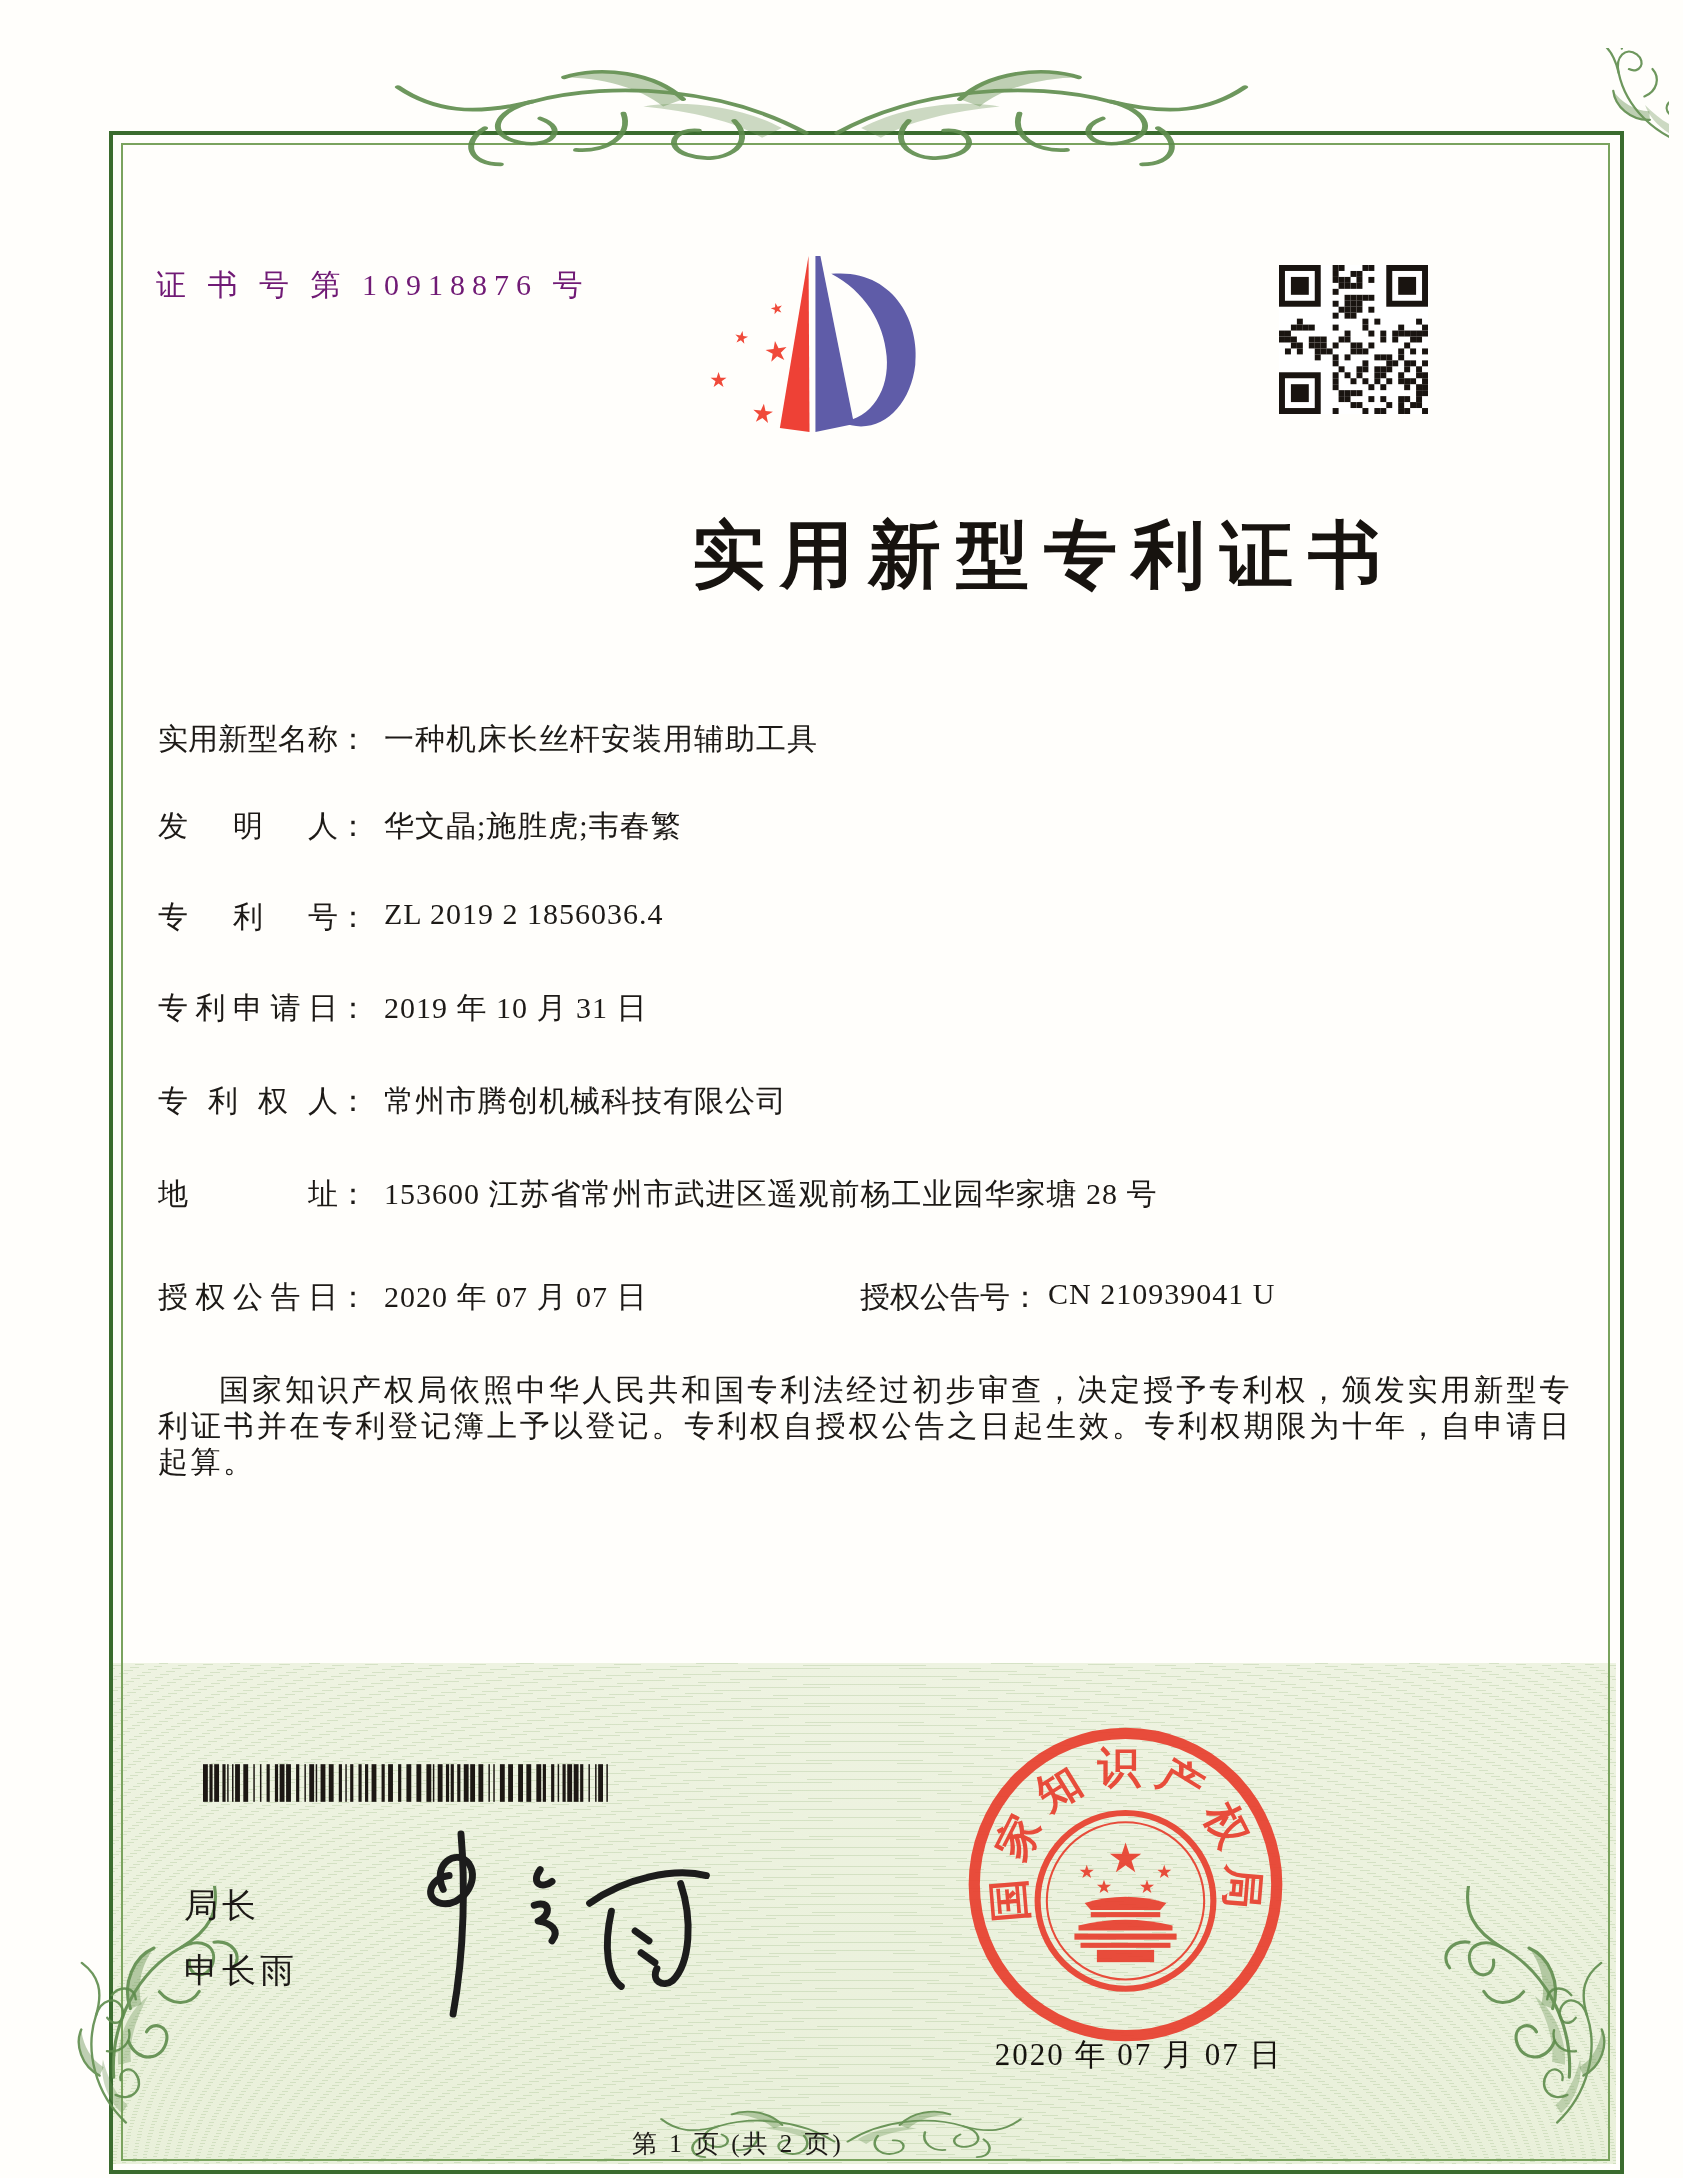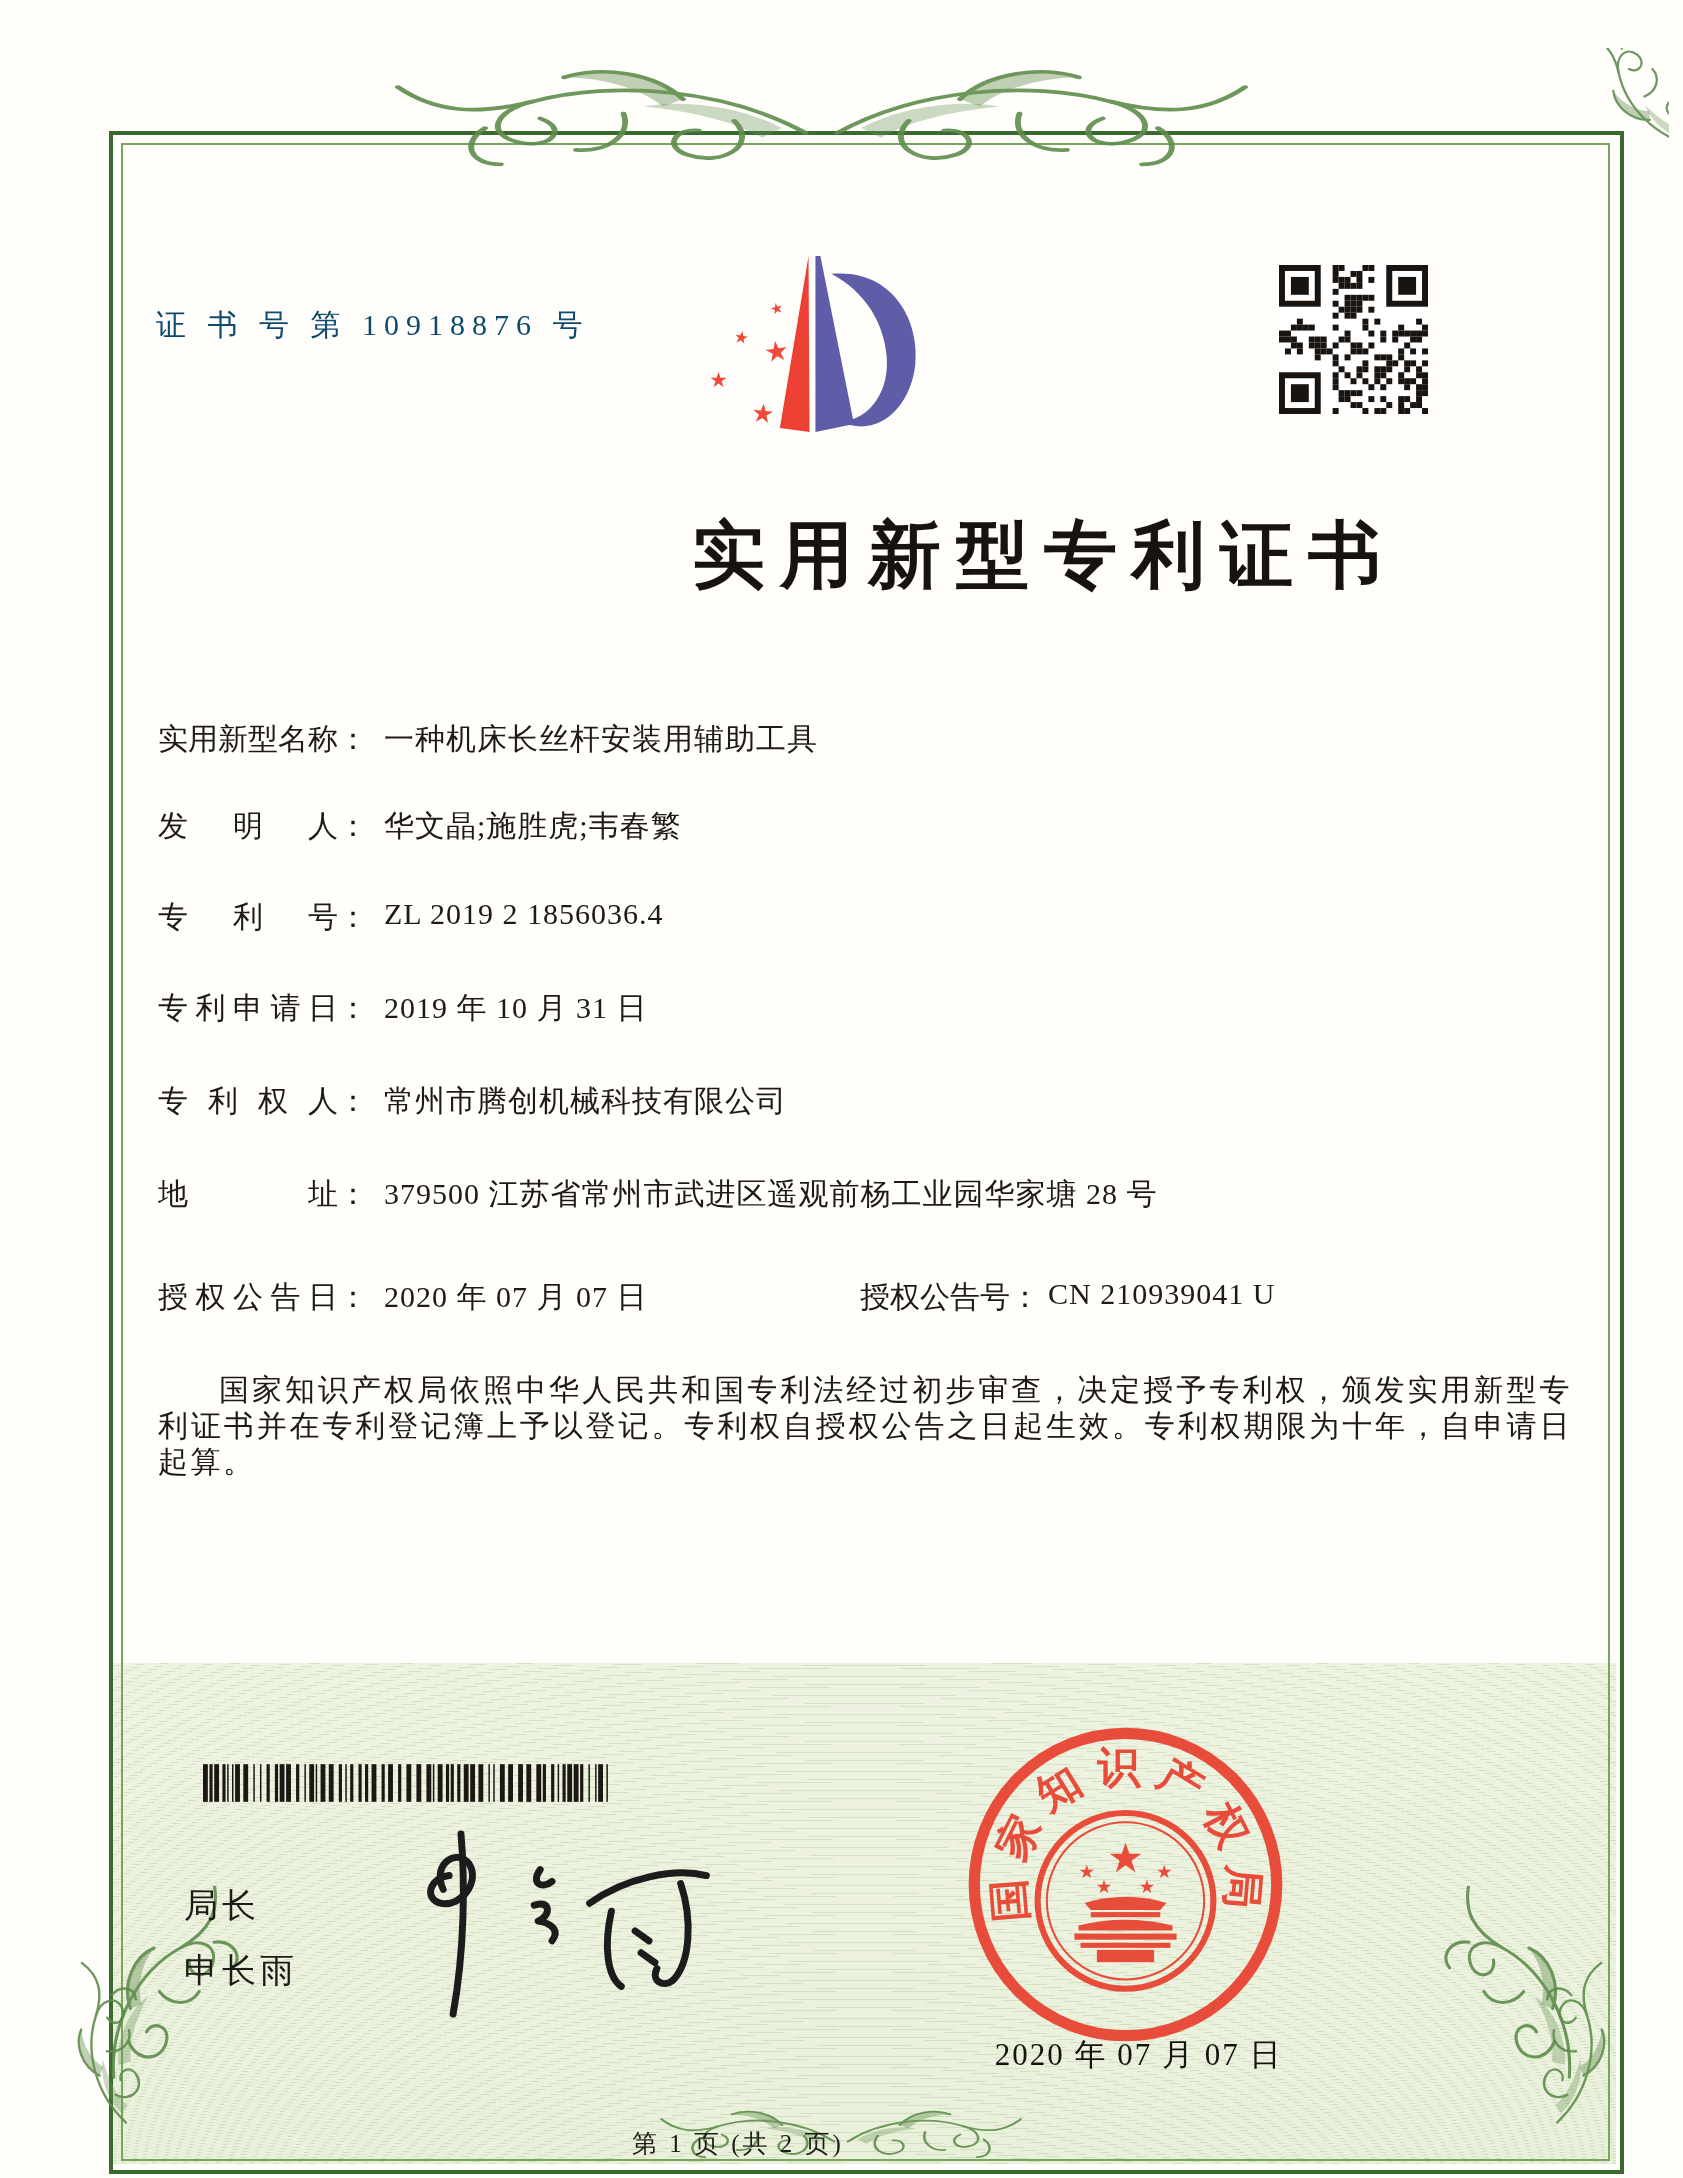--- a/index.html
+++ b/index.html
@@ -15,21 +15,21 @@
   .frame-inner{left:121px;top:143px;width:1485px;height:2014px;border:2px solid #7aa35e;}
   
   .texture{
     left:113px;top:1663px;width:1503px;height:501px;
     background:
       repeating-radial-gradient(140% 95% at 50% 175%,
         rgba(140,175,115,.25) 0 1.6px, rgba(255,255,255,0) 1.6px 12px),
       linear-gradient(#eef3e1,#e9f0da);
   }
   
-  .cert-number{left:156px;top:265px;font-size:30px;letter-spacing:7px;color:#0c4a6e;margin-top:40px;}
+  .cert-number{left:156px;top:265px;font-size:30px;letter-spacing:7px;color:#701a75;}
   .title{left:149px;top:507px;width:1247px;text-align:right;
          font-size:73px;font-weight:bold;letter-spacing:15px;color:#17130f;}
   
   .frow{left:158px;width:1416px;height:42px;font-size:30px;white-space:nowrap;}
   .flabel{display:inline-block;width:180px;text-align:justify;text-align-last:justify;vertical-align:top;}
   .colon{display:inline-block;vertical-align:top;}
   .fvalue{display:inline-block;margin-left:16px;letter-spacing:1px;vertical-align:top;text-align:right;}
   .fpair2{position:absolute;left:690px;top:0;margin-left:12px;}
   
   .body-text{left:158px;top:1372px;width:1414px;font-size:30px;line-height:36px;
@@ -295,21 +295,21 @@
 <div class="abs frow z3" style="top:897px">
   <span class="flabel">专利号</span><span class="colon">：</span><span class="fvalue">ZL 2019 2 1856036.4</span>
 </div>
 <div class="abs frow z3" style="top:988px">
   <span class="flabel">专利申请日</span><span class="colon">：</span><span class="fvalue">2019 年 10 月 31 日</span>
 </div>
 <div class="abs frow z3" style="top:1081px">
   <span class="flabel">专利权人</span><span class="colon">：</span><span class="fvalue">常州市腾创机械科技有限公司</span>
 </div>
 <div class="abs frow z3" style="top:1174px">
-  <span class="flabel">地址</span><span class="colon">：</span><span class="fvalue">379500 江苏省常州市武进区遥观前杨工业园华家塘 28 号</span>
+  <span class="flabel">地址</span><span class="colon">：</span><span class="fvalue">153600 江苏省常州市武进区遥观前杨工业园华家塘 28 号</span>
 </div>
 <div class="abs frow z3" style="top:1277px">
   <span class="flabel">授权公告日</span><span class="colon">：</span><span class="fvalue">2020 年 07 月 07 日</span>
   <span class="fpair2">
     <span>授权公告号</span><span>：</span><span class="fvalue" style="margin-left:8px">CN 210939041 U</span>
   </span>
 </div>
 
 <div class="abs body-text z3">
   <p>国家知识产权局依照中华人民共和国专利法经过初步审查，决定授予专利权，颁发实用新型专利证书并在专利登记簿上予以登记。专利权自授权公告之日起生效。专利权期限为十年，自申请日起算。</p>

